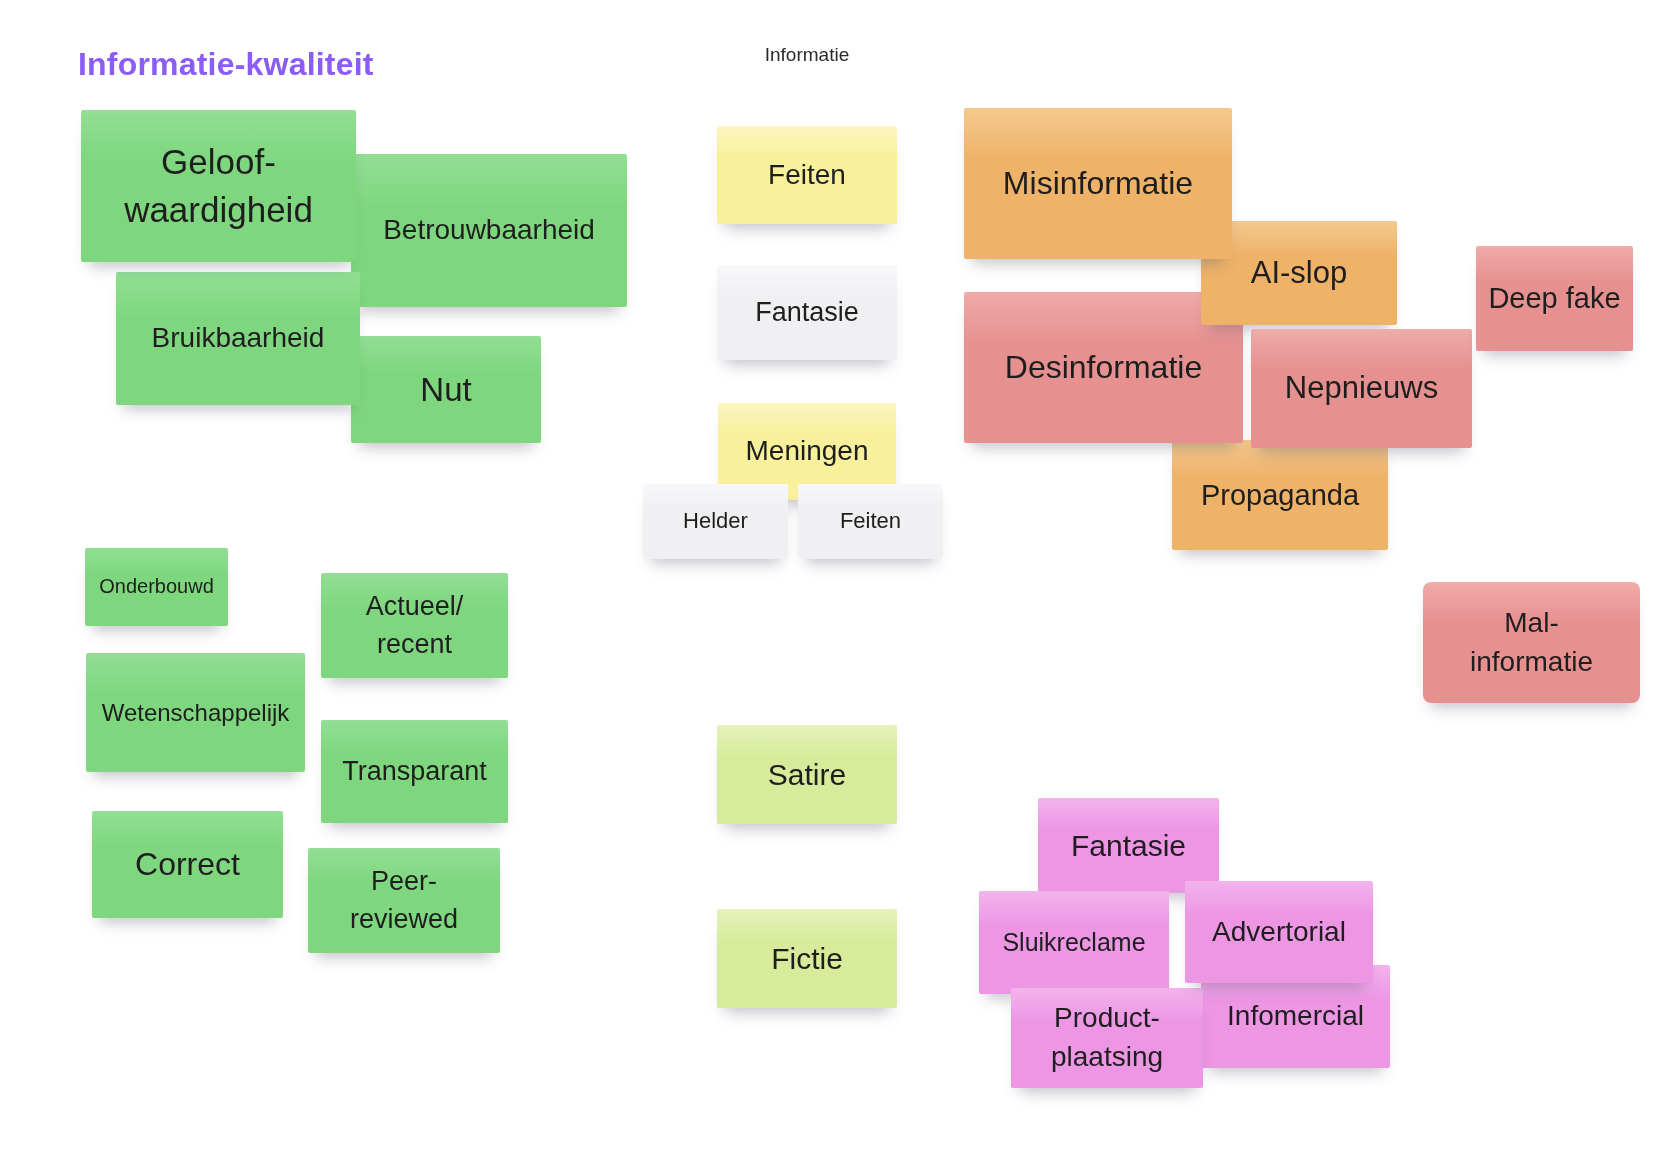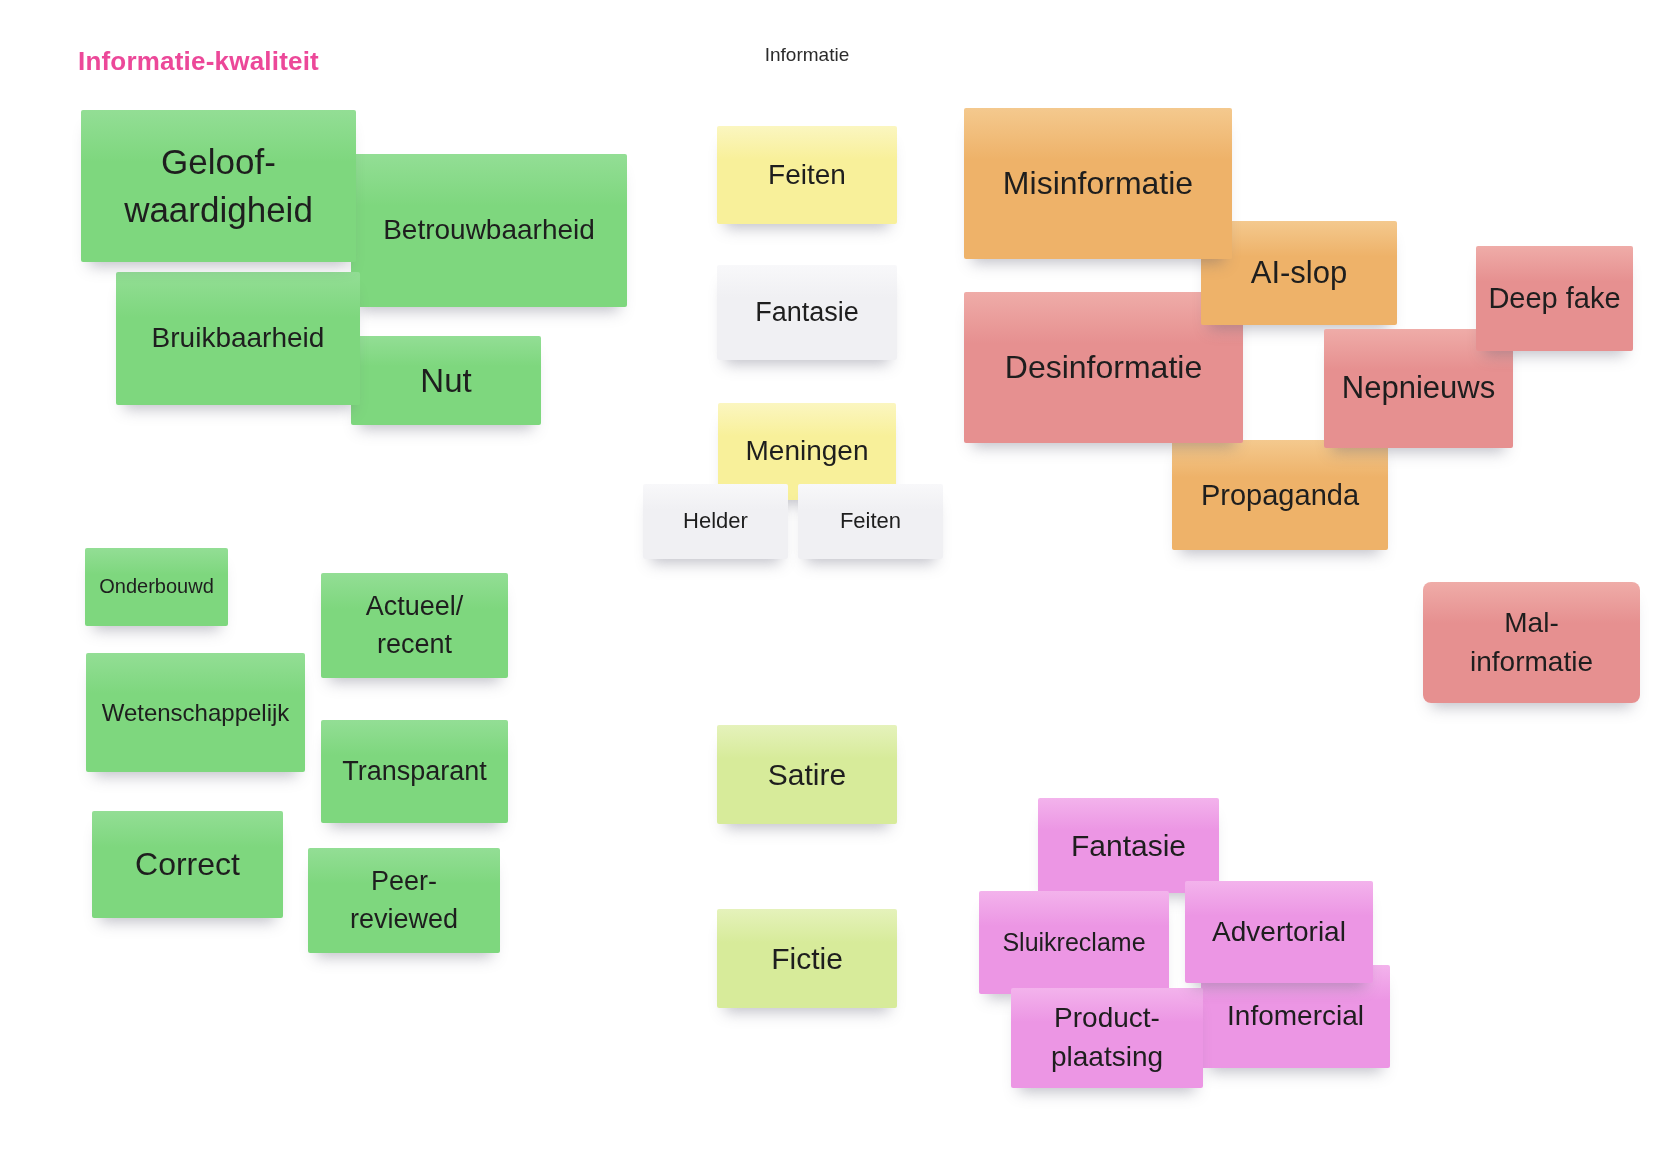--- a/index.html
+++ b/index.html
@@ -11,22 +11,22 @@
     position: relative;
     width: 1659px;
     height: 1171px;
     background: #ffffff;
     overflow: hidden;
     font-family: "Liberation Sans", "DejaVu Sans", sans-serif;
   }
   .title {
     position: absolute;
     font-weight: 700;
-    font-size: 26px;
-    color: #ec4899;
+    font-size: 32px;
+    color: #8b5cf6;
     letter-spacing: 0.2px;
     white-space: nowrap;
   }
   .title-left  { left: 78px;  top: 46px; }
   .title-right { left: 1196px; top: 48px; }
   .title-center {
     position: absolute;
     left: 717px;
     top: 44px;
     width: 180px;
@@ -62,21 +62,21 @@
       <div class="note" style="left: 81px; top: 110px; width: 275px; height: 152px; font-size: 35px; z-index: 3; background: linear-gradient(rgb(147, 222, 149) 0%, rgb(126, 215, 126) 34%, rgb(126, 215, 126) 100%);">
         <span class="note-text">Geloof-
 waardigheid</span>
       </div>
       <div class="note" style="left: 351px; top: 154px; width: 276px; height: 153px; font-size: 28px; z-index: 1; background: linear-gradient(rgb(147, 222, 149) 0%, rgb(126, 215, 126) 34%, rgb(126, 215, 126) 100%);">
         <span class="note-text">Betrouwbaarheid</span>
       </div>
       <div class="note" style="left: 116px; top: 272px; width: 244px; height: 133px; font-size: 28px; z-index: 2; background: linear-gradient(rgb(147, 222, 149) 0%, rgb(126, 215, 126) 34%, rgb(126, 215, 126) 100%);">
         <span class="note-text">Bruikbaarheid</span>
       </div>
-      <div class="note" style="left: 351px; top: 336px; width: 190px; height: 89px; font-size: 33px; z-index: 1; background: linear-gradient(rgb(147, 222, 149) 0%, rgb(126, 215, 126) 34%, rgb(126, 215, 126) 100%);">
+      <div class="note" style="left: 351px; top: 336px; width: 190px; height: 107px; font-size: 33px; z-index: 1; background: linear-gradient(rgb(147, 222, 149) 0%, rgb(126, 215, 126) 34%, rgb(126, 215, 126) 100%);">
         <span class="note-text">Nut</span>
       </div>
       <div class="note" style="left: 85px; top: 548px; width: 143px; height: 78px; font-size: 20px; z-index: 1; background: linear-gradient(rgb(147, 222, 149) 0%, rgb(126, 215, 126) 34%, rgb(126, 215, 126) 100%);">
         <span class="note-text">Onderbouwd</span>
       </div>
       <div class="note" style="left: 321px; top: 573px; width: 187px; height: 105px; font-size: 27px; z-index: 1; background: linear-gradient(rgb(147, 222, 149) 0%, rgb(126, 215, 126) 34%, rgb(126, 215, 126) 100%); justify-content: center;">
         <span class="note-text">Actueel/
 recent</span>
       </div>
       <div class="note" style="left: 86px; top: 653px; width: 219px; height: 119px; font-size: 24px; z-index: 1; background: linear-gradient(rgb(147, 222, 149) 0%, rgb(126, 215, 126) 34%, rgb(126, 215, 126) 100%);">
@@ -118,21 +118,21 @@
       </div>
       <div class="note" style="left: 1201px; top: 221px; width: 196px; height: 104px; font-size: 31px; z-index: 3; background: linear-gradient(rgb(244, 201, 142) 0%, rgb(238, 178, 105) 34%, rgb(238, 178, 105) 100%);">
         <span class="note-text">AI-slop</span>
       </div>
       <div class="note" style="left: 1476px; top: 246px; width: 157px; height: 105px; font-size: 29px; z-index: 4; background: linear-gradient(rgb(239, 172, 168) 0%, rgb(230, 144, 144) 34%, rgb(230, 144, 144) 100%);">
         <span class="note-text">Deep fake</span>
       </div>
       <div class="note" style="left: 964px; top: 292px; width: 279px; height: 151px; font-size: 32px; z-index: 2; background: linear-gradient(rgb(239, 172, 168) 0%, rgb(230, 144, 144) 34%, rgb(230, 144, 144) 100%);">
         <span class="note-text">Desinformatie</span>
       </div>
-      <div class="note" style="left: 1324px; top: 329px; width: 189px; height: 119px; font-size: 31px; z-index: 3; background: linear-gradient(rgb(239, 172, 168) 0%, rgb(230, 144, 144) 34%, rgb(230, 144, 144) 100%);">
+      <div class="note" style="left: 1251px; top: 329px; width: 221px; height: 119px; font-size: 31px; z-index: 3; background: linear-gradient(rgb(239, 172, 168) 0%, rgb(230, 144, 144) 34%, rgb(230, 144, 144) 100%);">
         <span class="note-text">Nepnieuws</span>
       </div>
       <div class="note" style="left: 1172px; top: 440px; width: 216px; height: 110px; font-size: 29px; z-index: 1; background: linear-gradient(rgb(244, 201, 142) 0%, rgb(238, 178, 105) 34%, rgb(238, 178, 105) 100%);">
         <span class="note-text">Propaganda</span>
       </div>
       <div class="note" style="left: 1423px; top: 582px; width: 217px; height: 121px; font-size: 28px; z-index: 1; background: linear-gradient(rgb(239, 172, 168) 0%, rgb(230, 144, 144) 34%, rgb(230, 144, 144) 100%); border-radius: 8px;">
         <span class="note-text">Mal-
 informatie</span>
       </div>
       <div class="note" style="left: 1038px; top: 798px; width: 181px; height: 95px; font-size: 30px; z-index: 1; background: linear-gradient(rgb(243, 179, 236) 0%, rgb(236, 150, 228) 34%, rgb(236, 150, 228) 100%);">

